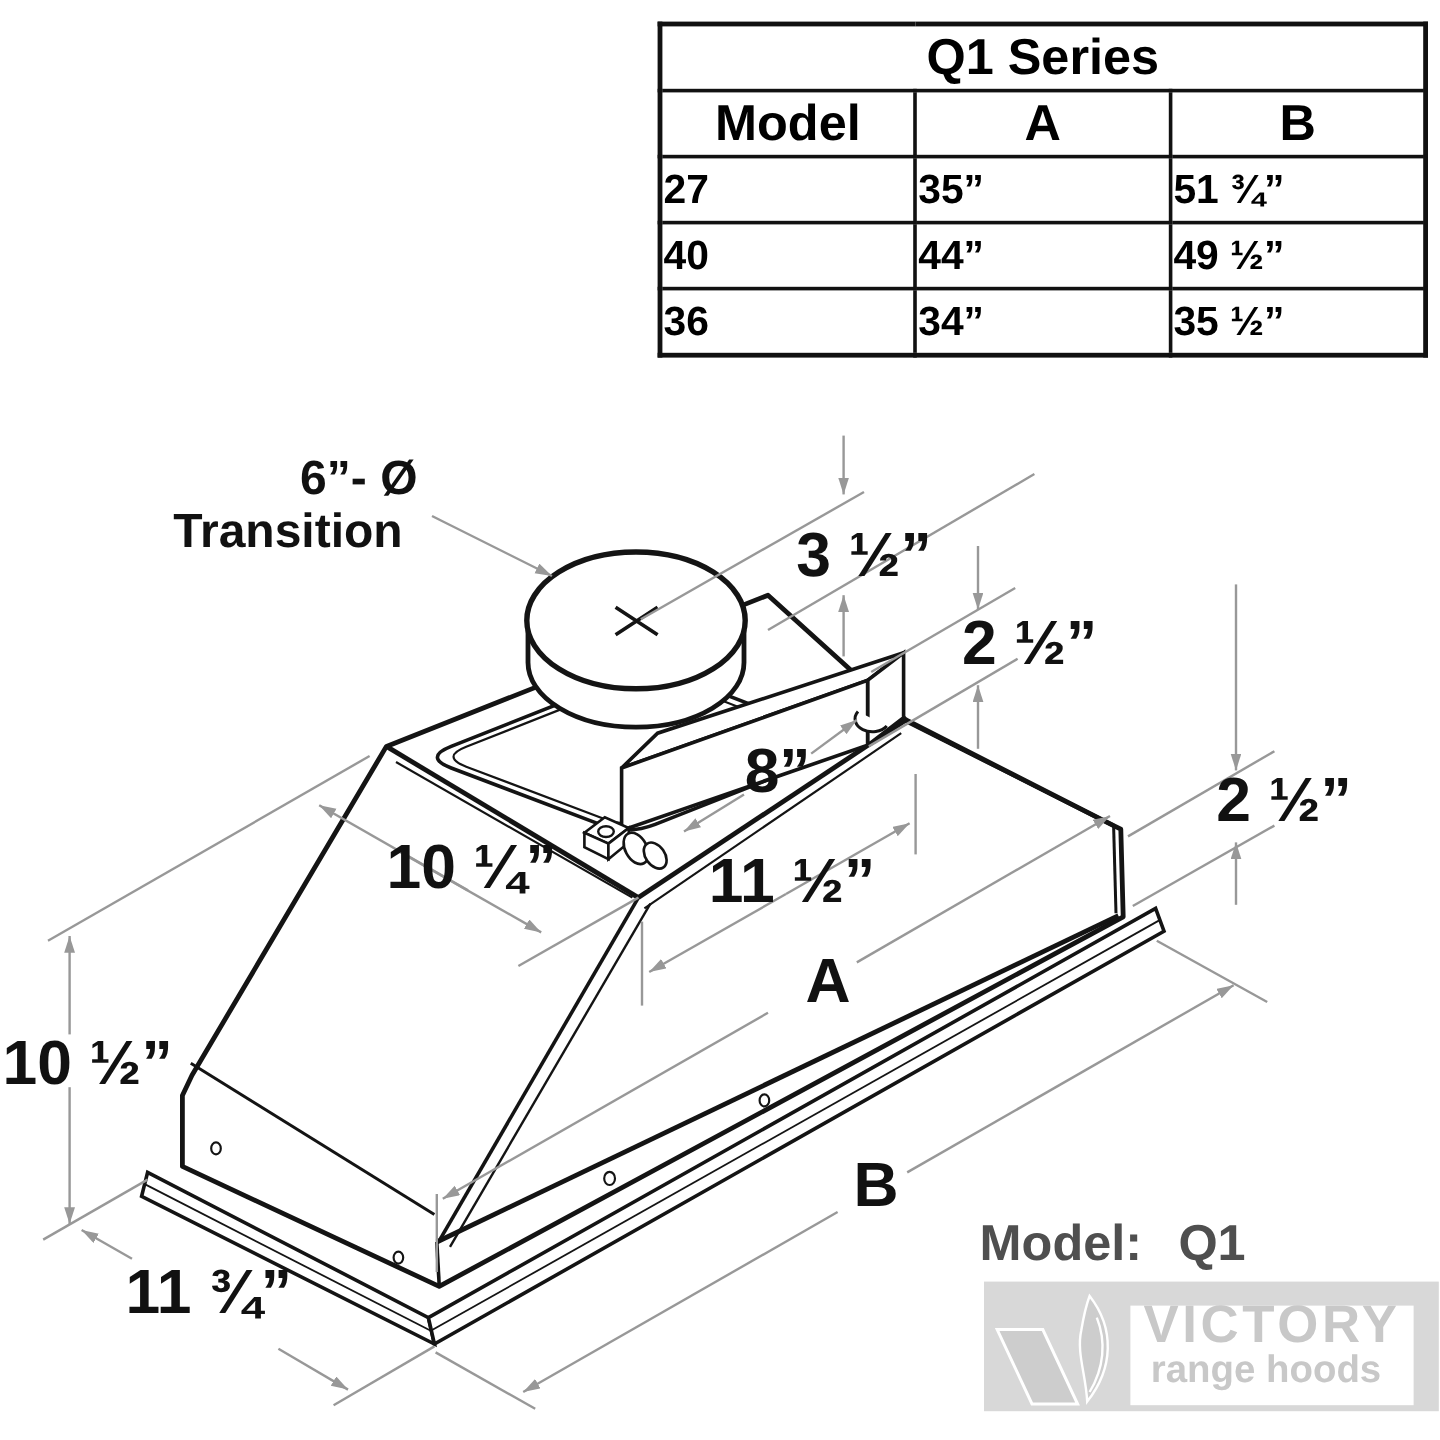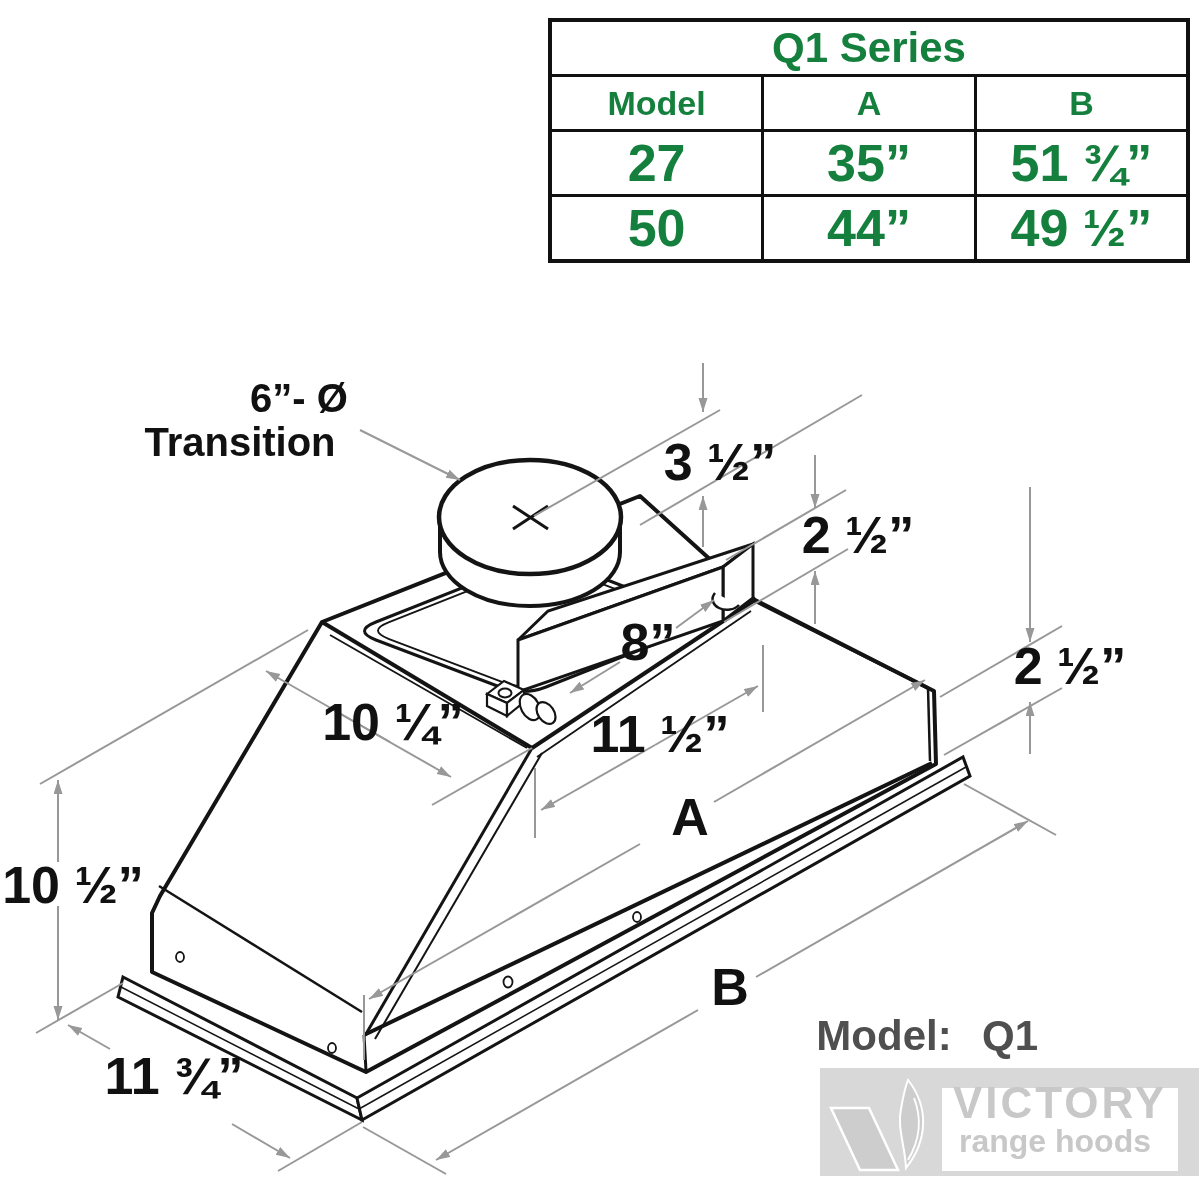--- a/index.html
+++ b/index.html
@@ -1,26 +1,26 @@
 <!DOCTYPE html>
 <html><head>
 <meta charset="utf-8">
 <style>
   html,body{margin:0;padding:0;background:#fff;}
   .stage{position:relative;width:1200px;height:1200px;background:#fff;overflow:hidden;
          font-family:"Liberation Sans",sans-serif;}
   .stage svg{position:absolute;left:0;top:0;}
   .spec-table{position:absolute;left:548px;top:18px;width:642px;}
   .spec-table table{border-collapse:collapse;table-layout:fixed;width:642px;
-         font-family:"Liberation Sans",sans-serif;font-weight:bold;color:#15803d;}
+         font-family:"Liberation Sans",sans-serif;font-weight:bold;color:#000000;}
   .spec-table table,.spec-table td,.spec-table th{border:3px solid #111;}
   .spec-table table{border-width:4px;}
   .spec-table .title-cell{height:50px;font-size:42px;text-align:center;}
-  .spec-table th{height:50px;font-size:34px;}
-  .spec-table td{height:50px;font-size:52px;text-align:center;}
+  .spec-table th{height:50px;font-size:42px;}
+  .spec-table td{height:50px;font-size:34px;text-align:left;}
   .c-model{width:212px}.c-a{width:215px}.c-b{width:215px}
   svg text{font-family:"Liberation Sans",sans-serif;font-weight:bold;fill:#111;}
   .dimtxt{font-size:52px;}
   .lettertxt{font-size:52px;}
   .modeltxt{font-size:42px;fill:#4f4f4f;}
   .logotxt{fill:#c8c8c8;}
 </style>
 </head>
 <body>
 
@@ -166,21 +166,26 @@
           <th class="c-model">Model</th>
           <th class="c-a">A</th>
           <th class="c-b">B</th>
         </tr>
         <tr>
           <td>27</td>
           <td>35”</td>
           <td>51 ¾”</td>
         </tr>
         <tr>
-          <td>50</td>
+          <td>40</td>
           <td>44”</td>
           <td>49 ½”</td>
+        </tr>
+        <tr>
+          <td>36</td>
+          <td>34”</td>
+          <td>35 ½”</td>
         </tr>
       </tbody>
     </table>
   </div>
 
 </div>
 
 </body></html>

